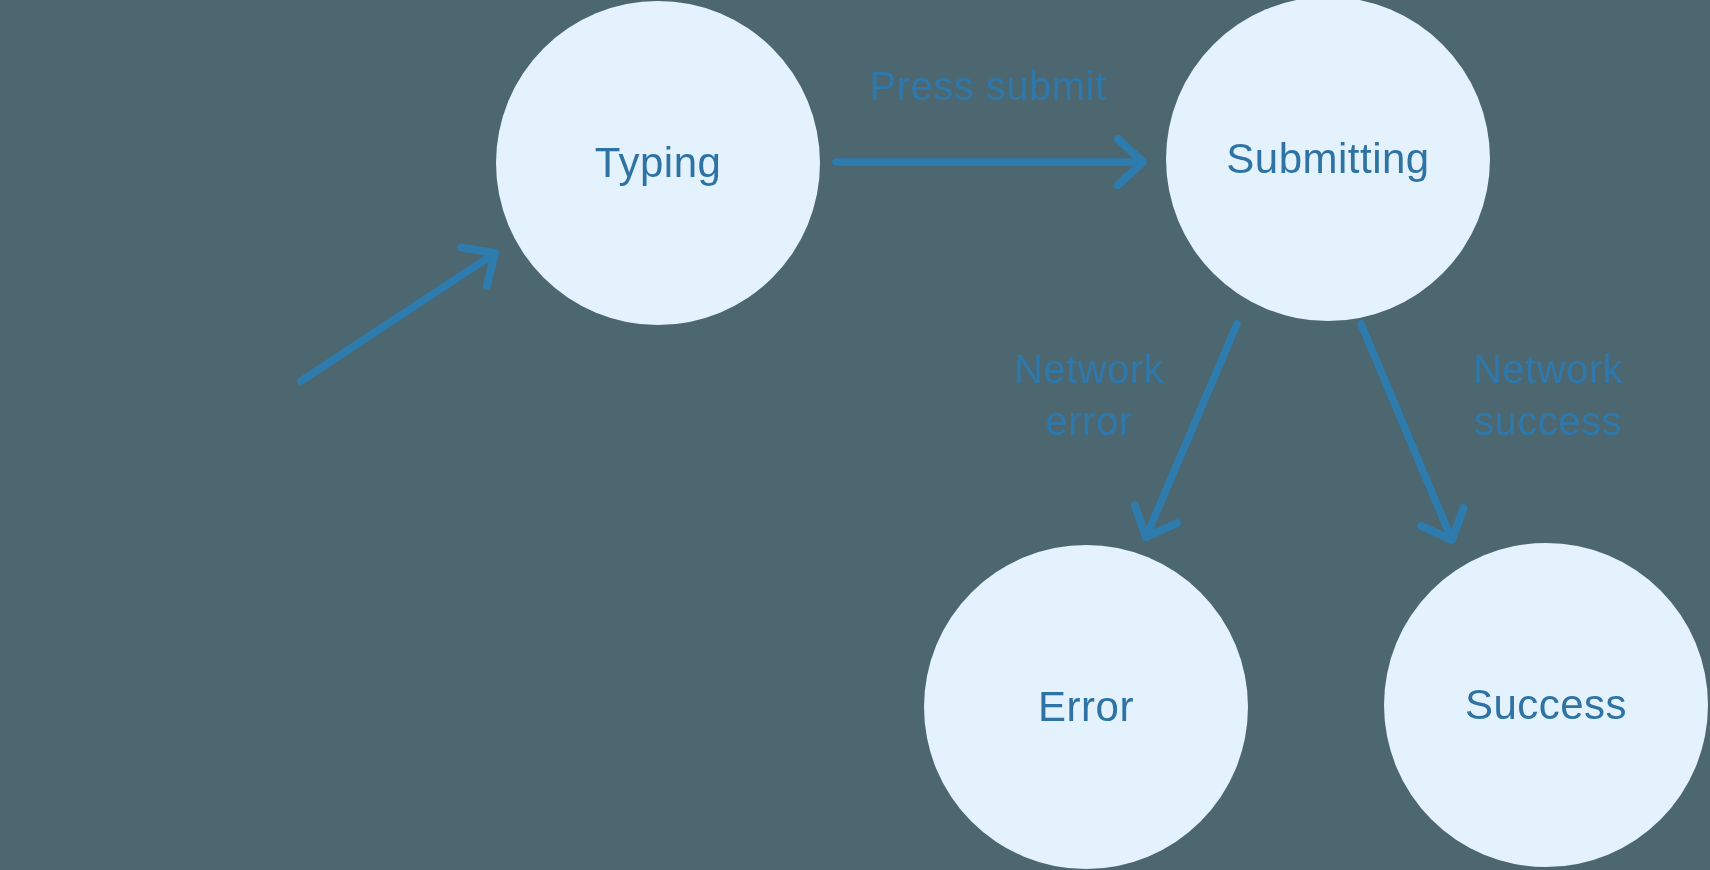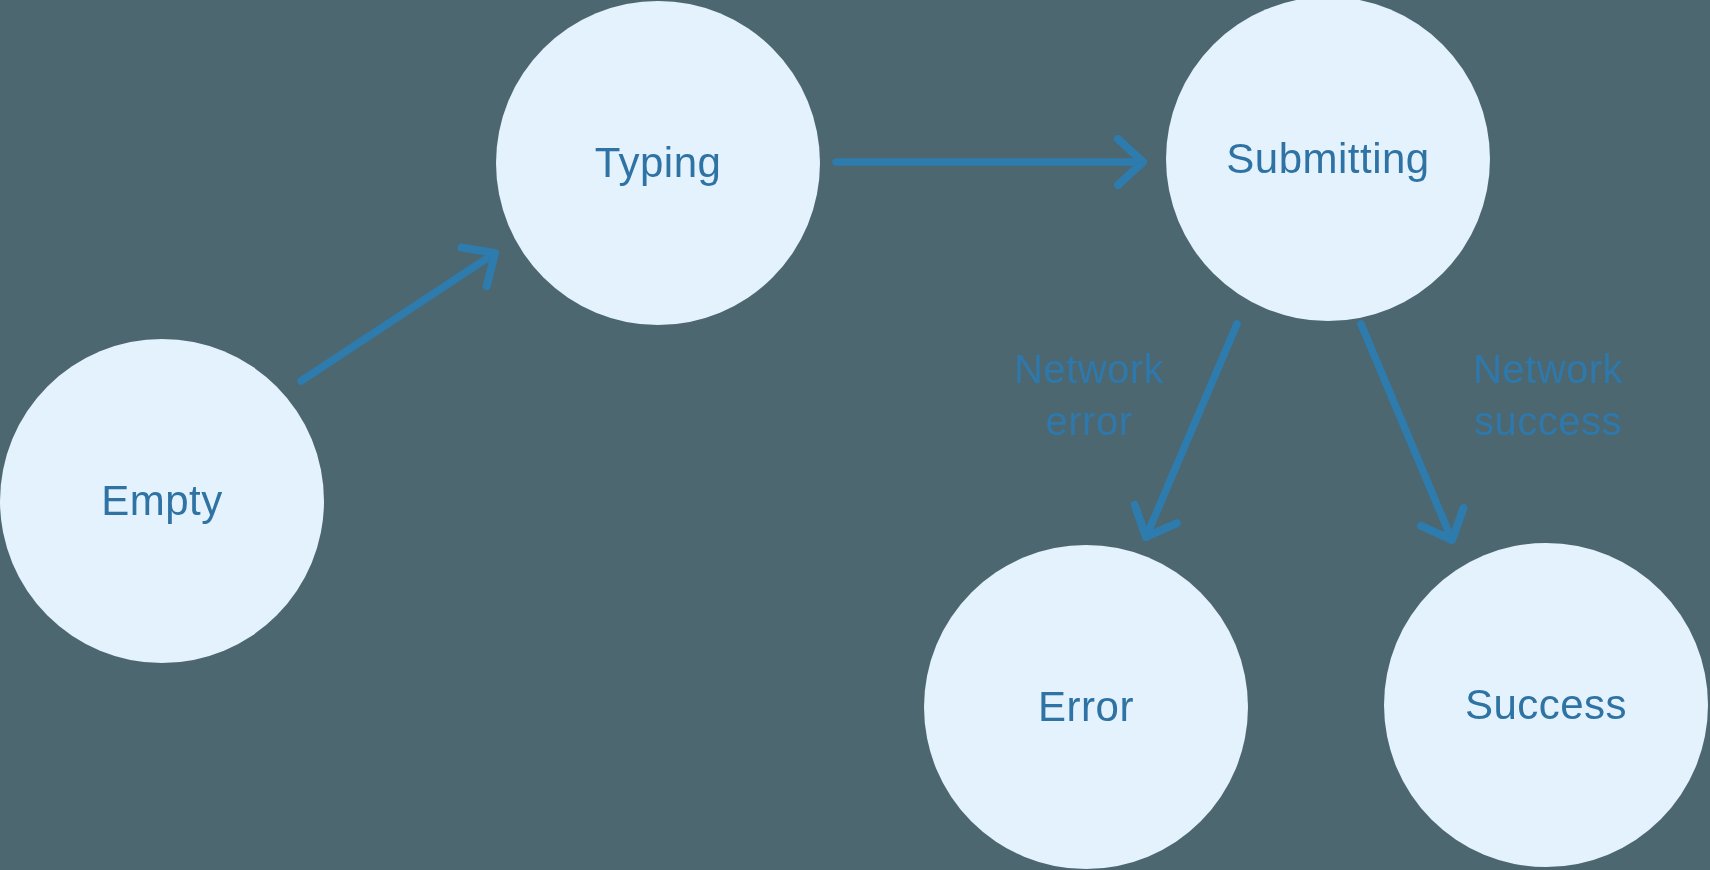--- a/index.html
+++ b/index.html
@@ -70,36 +70,36 @@
       <marker id="chev" viewBox="-30 -27 36 54" markerWidth="36" markerHeight="54" refX="0" refY="0" orient="auto" markerUnits="userSpaceOnUse">
         <path d="M -25 -23 L 0 0 L -25 23" fill="none" stroke="#2e7bae" stroke-width="8" stroke-linecap="round" stroke-linejoin="round"></path>
       </marker>
     </defs>
     <line x1="301" y1="381" x2="495" y2="253" marker-end="url(#chev)"></line>
     <line x1="836" y1="162" x2="1143" y2="162" marker-end="url(#chev)"></line>
     <line x1="1237" y1="324" x2="1146" y2="537" marker-end="url(#chev)"></line>
     <line x1="1361" y1="324" x2="1452" y2="540" marker-end="url(#chev)"></line>
   </svg>
 
-  <div class="node node-empty">
-    <span>Empty</span>
-  </div>
   <div class="node node-typing">
     <span>Typing</span>
   </div>
   <div class="node node-submitting">
     <span>Submitting</span>
   </div>
   <div class="node node-error">
     <span>Error</span>
   </div>
   <div class="node node-success">
     <span>Success</span>
   </div>
 
+  <div class="edge-label label-press-submit">
+    <div>Press submit</div>
+  </div>
   <div class="edge-label label-network-error">
     <div>Network</div>
     <div>error</div>
   </div>
   <div class="edge-label label-network-success">
     <div>Network</div>
     <div>success</div>
   </div>
 
 </div>

